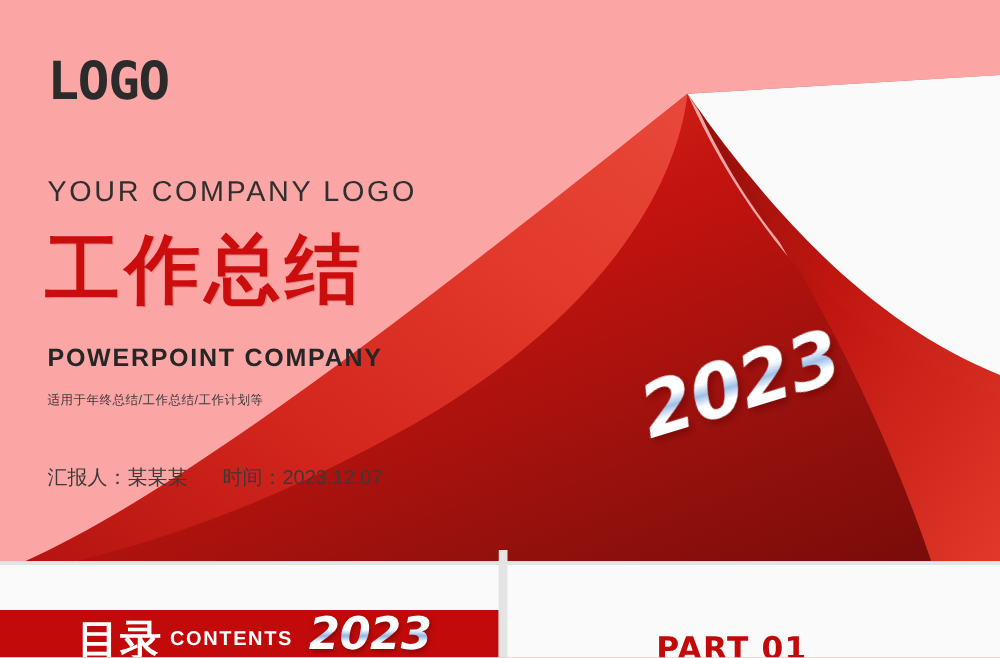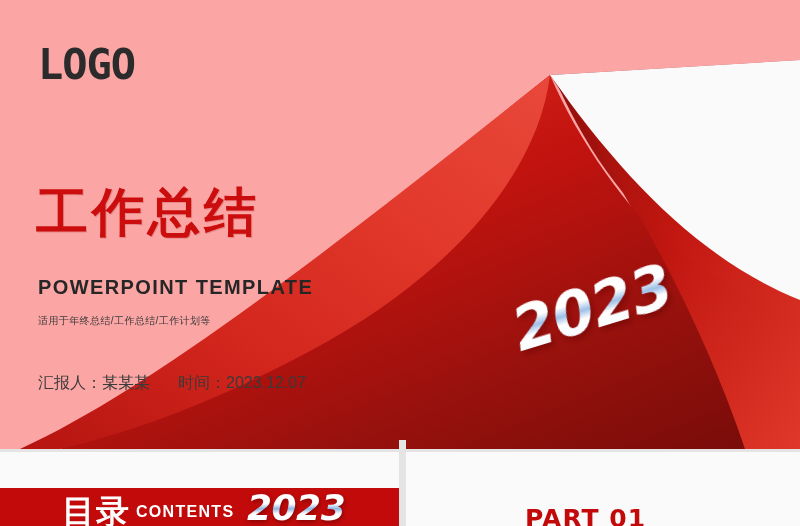--- a/index.html
+++ b/index.html
@@ -29,21 +29,21 @@
     color:#2b2b2b;line-height:1;
   }
   .company-line{
     position:absolute;left:38px;top:142px;
     font-size:23px;font-weight:normal;letter-spacing:2.1px;
     color:#2f2f2f;line-height:1;white-space:nowrap;
   }
   .main-title{
     position:absolute;left:36px;top:185px;
     font-family:"DejaVu Sans","Liberation Sans",sans-serif;
-    font-size:52px;font-weight:bold;letter-spacing:4px;
+    font-size:60px;font-weight:bold;letter-spacing:4px;
     color:#cc0d0d;line-height:1.05;white-space:nowrap;
     text-shadow:1px 1px 0 rgba(120,0,0,.18);
   }
   .sub-title{
     position:absolute;left:38px;top:277px;
     font-size:20px;font-weight:bold;letter-spacing:1.4px;
     color:#262626;line-height:1;white-space:nowrap;
   }
   .tagline{
     position:absolute;left:38px;top:316px;
@@ -153,24 +153,25 @@
                  L20,449 C150,390 330,250 550,75 Z" fill="url(#gUpper)"></path>
 
         <path d="M550,75 C620,175 700,260 800,300 L800,60 Z" fill="#fafafa"></path>
         <path d="M558,86 C610,200 690,280 800,316 L800,449 L745,449
                  C705,330 640,205 558,86 Z" fill="url(#gRight)"></path>
       </svg>
     </div>
 
     <div class="logo-mark">LOGO</div>
 
+    <div class="company-line">YOUR COMPANY LOGO</div>
 
     <div class="main-title">工作总结</div>
 
-    <div class="sub-title">POWERPOINT TEMPLATE</div>
+    <div class="sub-title">POWERPOINT COMPANY</div>
 
     <div class="tagline">适用于年终总结/工作总结/工作计划等</div>
 
     <div class="meta">
       <span>汇报人：某某某</span><span class="gap"></span><span>时间：2023.12.07</span>
     </div>
 
     <div class="year-big">2023</div>
   </div>
 

